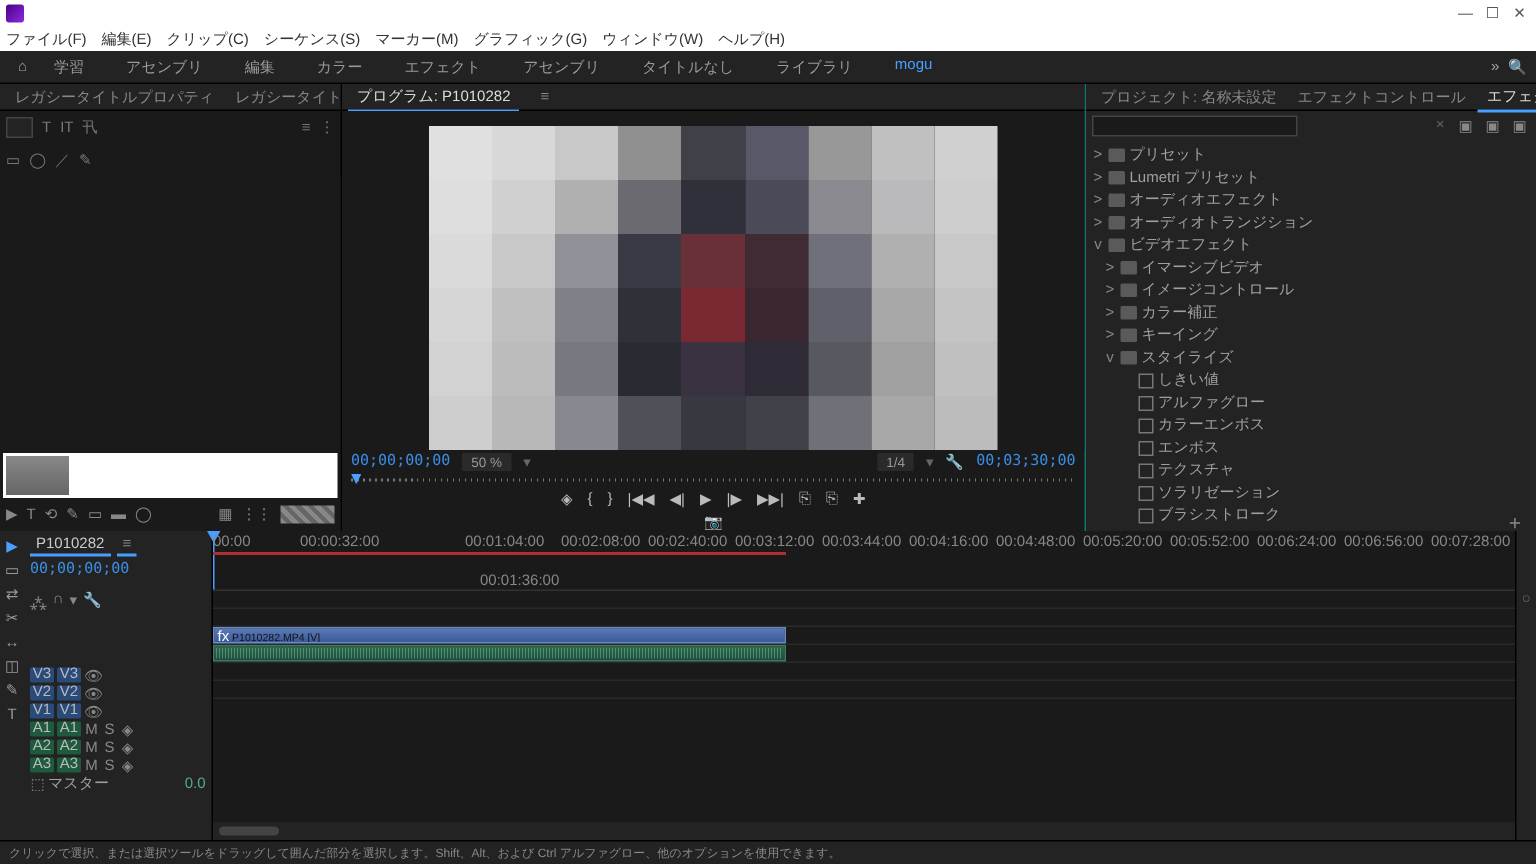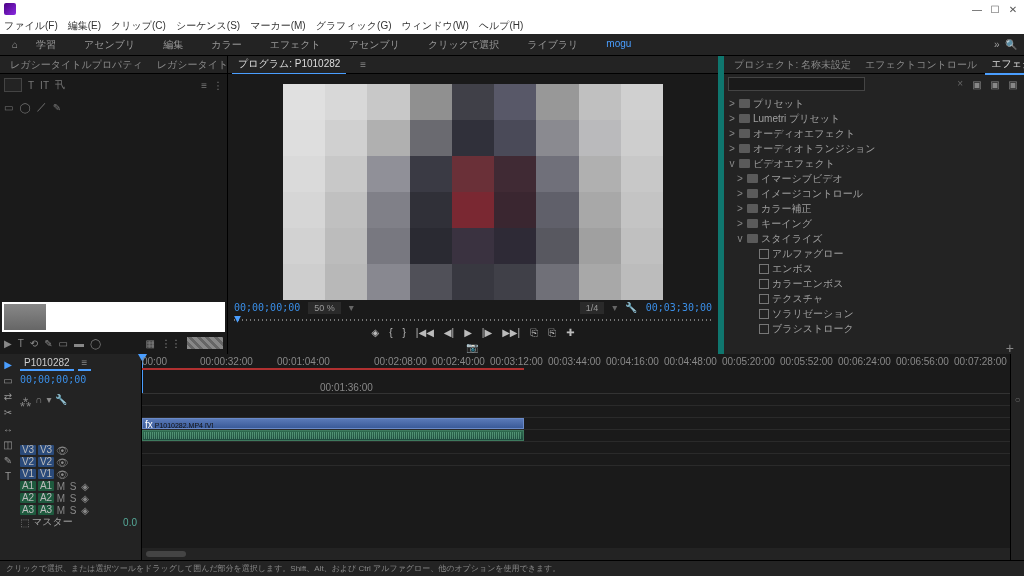--- a/index.html
+++ b/index.html
@@ -20,21 +20,21 @@
 .tabs{height:18px;background:#232323;display:flex;align-items:center;gap:2px;padding:0 4px;border-bottom:1px solid #000;font-size:9px}
 .tabs span{padding:2px 6px;color:#888;white-space:nowrap}
 .tabs span.active{color:#ddd;border-bottom:2px solid #4a9eff}
 .source-panel{width:228px;height:298px;background:#1a1a1a;display:flex;flex-direction:column;border-right:1px solid #000}
 .source-body{flex:1;background:#1a1a1a;position:relative}
 .tq-toolbar{height:22px;display:flex;align-items:center;gap:6px;padding:2px 4px;color:#777}
 .tq-toolbar .swatch{width:18px;height:14px;background:#232323;border:1px solid #444}
 .bin-strip{position:absolute;bottom:0;left:2px;right:2px;height:30px;background:#fff}
 .bin-strip .thumb{width:42px;height:26px;background:linear-gradient(#888,#666);margin:2px}
 .source-ctrl{height:22px;display:flex;align-items:center;gap:6px;padding:0 4px;background:#1a1a1a;color:#888}
-.program-panel{flex:1;height:298px;background:#1a1a1a;display:flex;flex-direction:column;border-right:6px solid #0f766e;min-width:0}
+.program-panel{flex:1;height:298px;background:#1a1a1a;display:flex;flex-direction:column;border-right:1px solid #0f766e;min-width:0}
 .program-body{flex:1;display:flex;align-items:flex-start;justify-content:center;background:#1a1a1a;padding-top:10px}
 .viewer{width:380px;height:216px;display:grid;grid-template-columns:repeat(9,1fr);grid-template-rows:repeat(6,1fr)}
 .viewer div{background:#888}
 .tc-row{height:20px;display:flex;align-items:center;padding:0 6px;gap:8px}
 .tc{color:#3a8ee6;font-family:monospace;font-size:10px}
 .zoom{font-size:9px;color:#999;background:#2a2a2a;padding:1px 6px}
 .scrub{flex:1;height:8px;position:relative}
 .scrub::before{content:"";position:absolute;left:0;right:0;top:3px;height:2px;background:repeating-linear-gradient(90deg,#777 0 1px,transparent 1px 4px)}
 .playhead{position:absolute;left:0;top:0;width:7px;height:7px;background:#4a9eff;clip-path:polygon(0 0,100% 0,50% 100%)}
 .transport{height:22px;display:flex;align-items:center;justify-content:center;gap:10px;color:#bbb;font-size:11px}
@@ -101,21 +101,21 @@
 
 <div class="workspace-bar">
   <div class="home">⌂</div>
   <div class="wsgroup" id="wsgroup">
       <span>学習</span>
       <span>アセンブリ</span>
       <span>編集</span>
       <span>カラー</span>
       <span>エフェクト</span>
       <span>アセンブリ</span>
-      <span>クリックで選択</span>
+      <span>タイトルなし</span>
       <span>ライブラリ</span>
       <span class="active">mogu</span>
     </div>
   <div class="right-icons">
     <span>»</span>
     <span>🔍</span>
   </div>
 </div>
 
 <div class="panel-row" style="height:298px">
@@ -319,31 +319,36 @@
           <span>キーイング</span>
         </div>
         <div class="node d1">
           <span class="tw">v</span>
           <span class="fld"></span>
           <span>スタイライズ</span>
         </div>
         <div class="node d2">
           <span class="tw"></span>
           <span class="fx"></span>
+          <span>しきい値</span>
+        </div>
+        <div class="node d2">
+          <span class="tw"></span>
+          <span class="fx"></span>
           <span>アルファグロー</span>
         </div>
         <div class="node d2">
           <span class="tw"></span>
           <span class="fx"></span>
+          <span>カラーエンボス</span>
+        </div>
+        <div class="node d2">
+          <span class="tw"></span>
+          <span class="fx"></span>
           <span>エンボス</span>
-        </div>
-        <div class="node d2">
-          <span class="tw"></span>
-          <span class="fx"></span>
-          <span>カラーエンボス</span>
         </div>
         <div class="node d2">
           <span class="tw"></span>
           <span class="fx"></span>
           <span>テクスチャ</span>
         </div>
         <div class="node d2">
           <span class="tw"></span>
           <span class="fx"></span>
           <span>ソラリゼーション</span>
@@ -423,21 +428,21 @@
           <span style="margin-left:auto;color:#5a9">0.0</span>
         </div>
       </div>
   </div>
   <div class="tl-body">
     <div class="ruler" id="ruler">
       <div class="ph"></div>
       <div class="wa" id="wa" style="width: 44%;"></div>
     <span class="tick" style="left: 0px;">00:00</span>
         <span class="tick" style="left: 58px;">00:00:32:00</span>
-        <span class="tick" style="left: 99px; padding-left: 36px;">00:01:04:00</span>
+        <span class="tick" style="left: 132px; padding-left: 36px;">00:01:04:00</span>
         <span class="tick" style="left: 178px; margin-top: 26px;">00:01:36:00</span>
         <span class="tick" style="left: 232px;">00:02:08:00</span>
         <span class="tick" style="left: 290px;">00:02:40:00</span>
         <span class="tick" style="left: 348px;">00:03:12:00</span>
         <span class="tick" style="left: 406px;">00:03:44:00</span>
         <span class="tick" style="left: 464px;">00:04:16:00</span>
         <span class="tick" style="left: 522px;">00:04:48:00</span>
         <span class="tick" style="left: 580px;">00:05:20:00</span>
         <span class="tick" style="left: 638px;">00:05:52:00</span>
         <span class="tick" style="left: 696px;">00:06:24:00</span>

